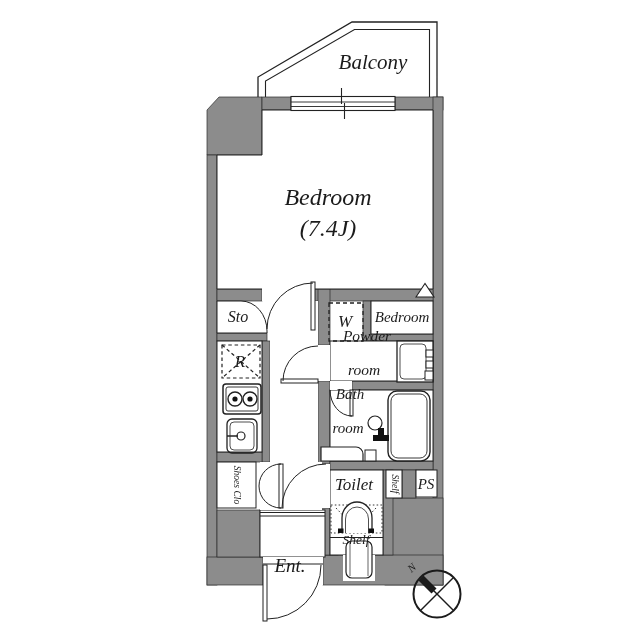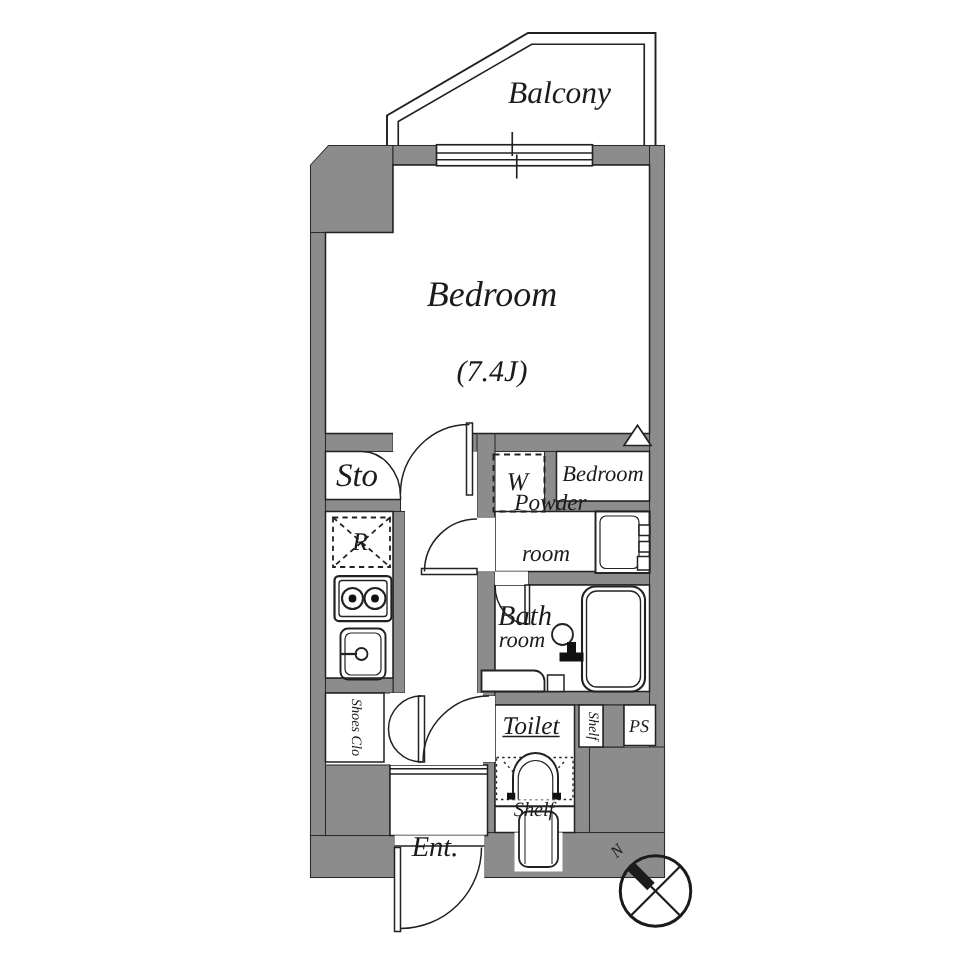--- a/index.html
+++ b/index.html
@@ -166,29 +166,29 @@
   <g stroke="#1b1b1b" fill="none">
     <circle cx="437" cy="594" r="23.5" stroke-width="2"></circle>
     <line x1="420.5" y1="577.5" x2="453.5" y2="610.5" stroke-width="1.4"></line>
     <line x1="453.5" y1="577.5" x2="420.5" y2="610.5" stroke-width="1.4"></line>
     <line x1="434" y1="591" x2="421" y2="578" stroke-width="7"></line>
   </g>
 </svg>
 
   <div class="lbl" style="left:373px;top:62px;font-size:21px;">Balcony</div>
   <div class="lbl" style="left:328px;top:197px;font-size:24px;">Bedroom</div>
-  <div class="lbl" style="left:328px;top:228px;font-size:20px;margin-top:20px;">(7.4J)</div>
-  <div class="lbl" style="left:238px;top:317px;font-size:22px;">Sto</div>
+  <div class="lbl" style="left:328px;top:228px;font-size:24px;">(7.4J)</div>
+  <div class="lbl" style="left:238px;top:317px;font-size:16px;">Sto</div>
   <div class="lbl" style="left:240px;top:361px;font-size:17px;">R</div>
   <div class="lbl" style="left:345px;top:321px;font-size:17px;">W</div>
   <div class="lbl" style="left:402px;top:317px;font-size:15px;">Bedroom</div>
   <div class="lbl" style="left:367px;top:336px;font-size:15.5px;">Powder</div>
   <div class="lbl" style="left:364px;top:370px;font-size:15.5px;">room</div>
-  <div class="lbl" style="left:350px;top:411px;font-size:19px;">Bath</div>
+  <div class="lbl" style="left:350px;top:394px;font-size:15px;">Bath</div>
   <div class="lbl" style="left:348px;top:428px;font-size:15px;">room</div>
-  <div class="lbl" style="left:354px;top:484px;font-size:17px;text-decoration:underline;">Toilet</div>
+  <div class="lbl" style="left:354px;top:484px;font-size:17px;">Toilet</div>
   <div class="lbl rot90" style="left:394px;top:484px;font-size:9.5px;">Shelf</div>
-  <div class="lbl" style="left:426px;top:484px;font-size:12px;">PS</div>
+  <div class="lbl" style="left:426px;top:484px;font-size:15px;">PS</div>
   <div class="lbl" style="left:356px;top:540px;font-size:13.5px;">Shelf</div>
   <div class="lbl rot90" style="left:236px;top:485px;font-size:9.5px;">Shoes Clo</div>
   <div class="lbl" style="left:290px;top:533px;font-size:19px;margin-top:32px;">Ent.</div>
   <div class="lbl rotN" style="left:412px;top:568px;font-size:11px;">N</div>
 </div>
 
 </body></html>

